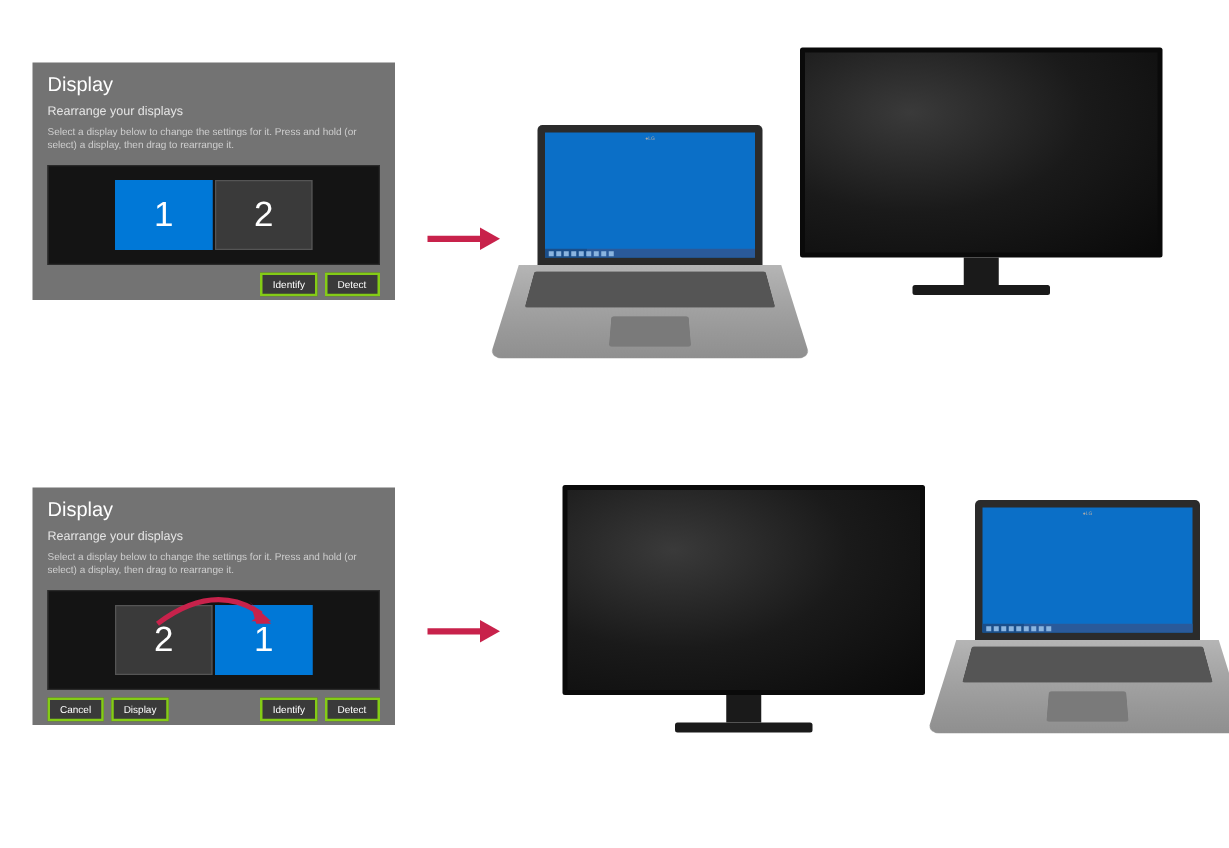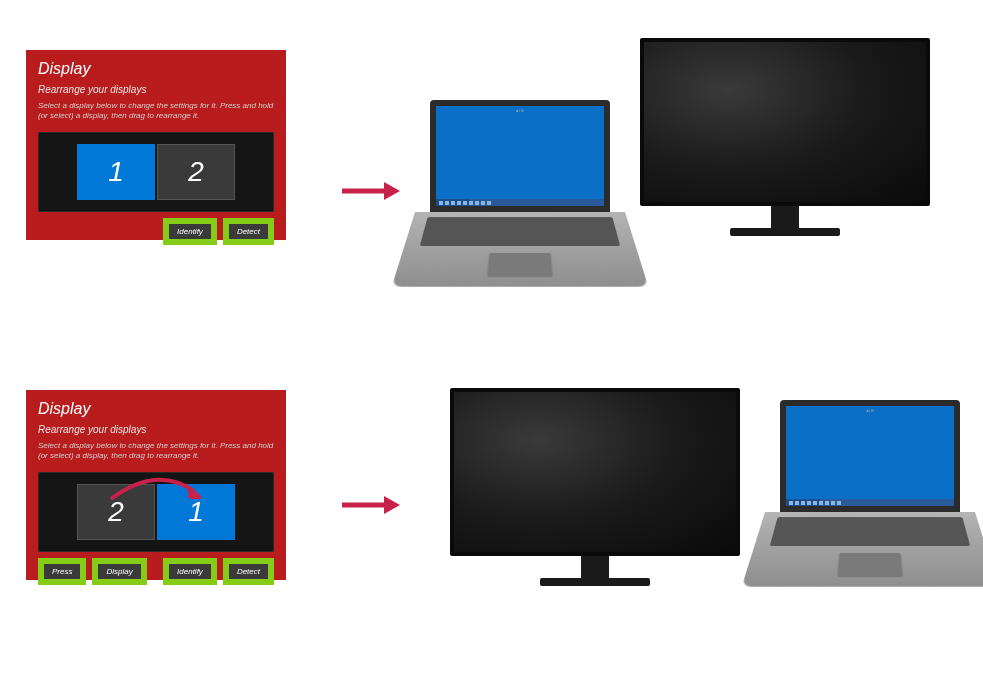--- a/index.html
+++ b/index.html
@@ -15,26 +15,25 @@
     width: 100%;
     display: flex;
     align-items: center;
   }
   .row1 { top: 50px; }
   .row2 { top: 390px; }
 
   
   .settings-panel {
     position: absolute;
-    width: 260px;
+    width: 290px;
     height: 190px;
-    background: #b91c1c;
+    background: #737373;
     color: #eaeaea;
     padding: 10px 12px 8px 12px;
-    font-style: italic;
   }
   .row1 .settings-panel { left: 26px; top: 0; }
   .row2 .settings-panel { left: 26px; top: 0; }
 
   .sp-title {
     font-size: 16px;
     font-weight: 300;
     color: #ffffff;
     margin-bottom: 6px;
   }
@@ -85,21 +84,21 @@
   }
   .sp-footer.with-left {
     justify-content: space-between;
   }
   .sp-footer .left-group, .sp-footer .right-group {
     display: flex;
     gap: 6px;
   }
   .sp-btn {
     background: #3a3a3a;
-    border: 6px solid #84cc16;
+    border: 2px solid #84cc16;
     color: #ffffff;
     font-size: 8px;
     padding: 3px 8px;
     min-width: 44px;
     text-align: left;
     cursor: pointer;
   }
 
   
   .drag-arrow {
@@ -323,21 +322,21 @@
       <div class="drag-arrow">
         <svg viewBox="0 0 140 40" width="140" height="40">
           <path d="M 25 30 Q 70 -4 108 22" stroke="#c8224b" stroke-width="4" fill="none"></path>
           <polygon points="108,22 98,12 116,28 100,28" fill="#c8224b"></polygon>
           <polygon points="116,30 100,16 104,30" fill="#c8224b"></polygon>
         </svg>
       </div>
     </div>
     <div class="sp-footer with-left">
       <div class="left-group">
-        <div class="sp-btn">Press</div>
+        <div class="sp-btn">Cancel</div>
         <div class="sp-btn">Display</div>
       </div>
       <div class="right-group">
         <div class="sp-btn">Identify</div>
         <div class="sp-btn">Detect</div>
       </div>
     </div>
   </div>
 
   <div class="big-arrow">

